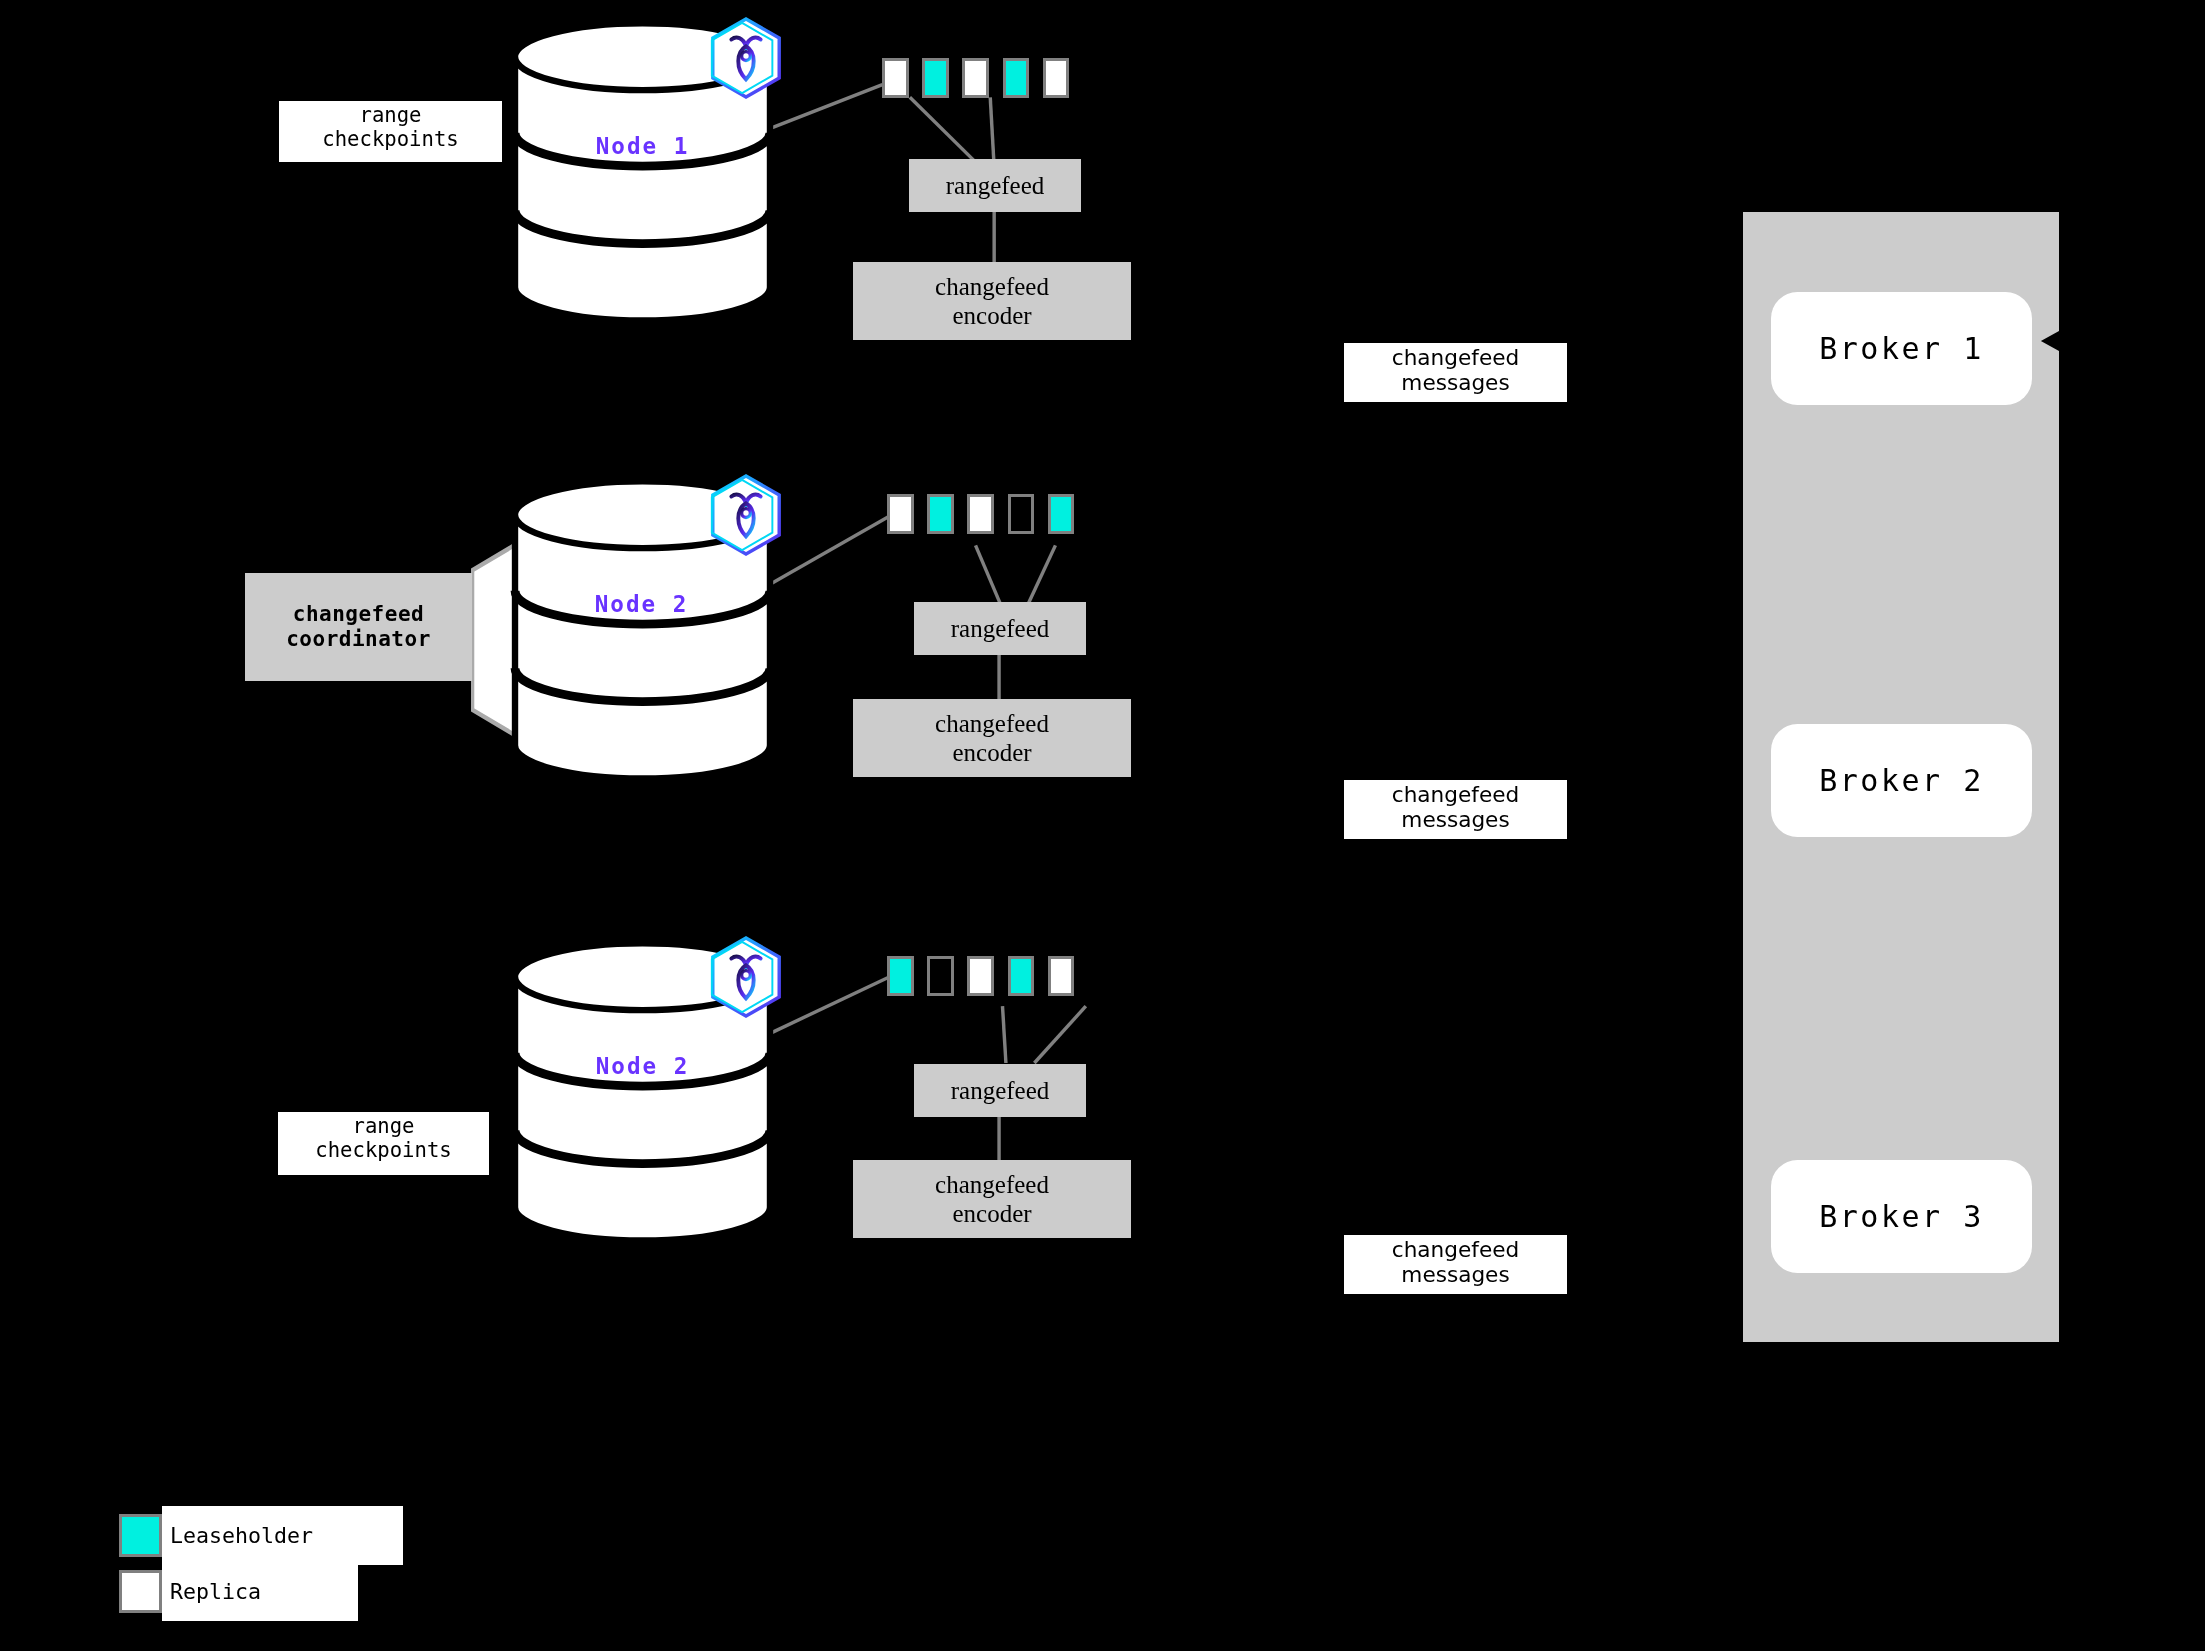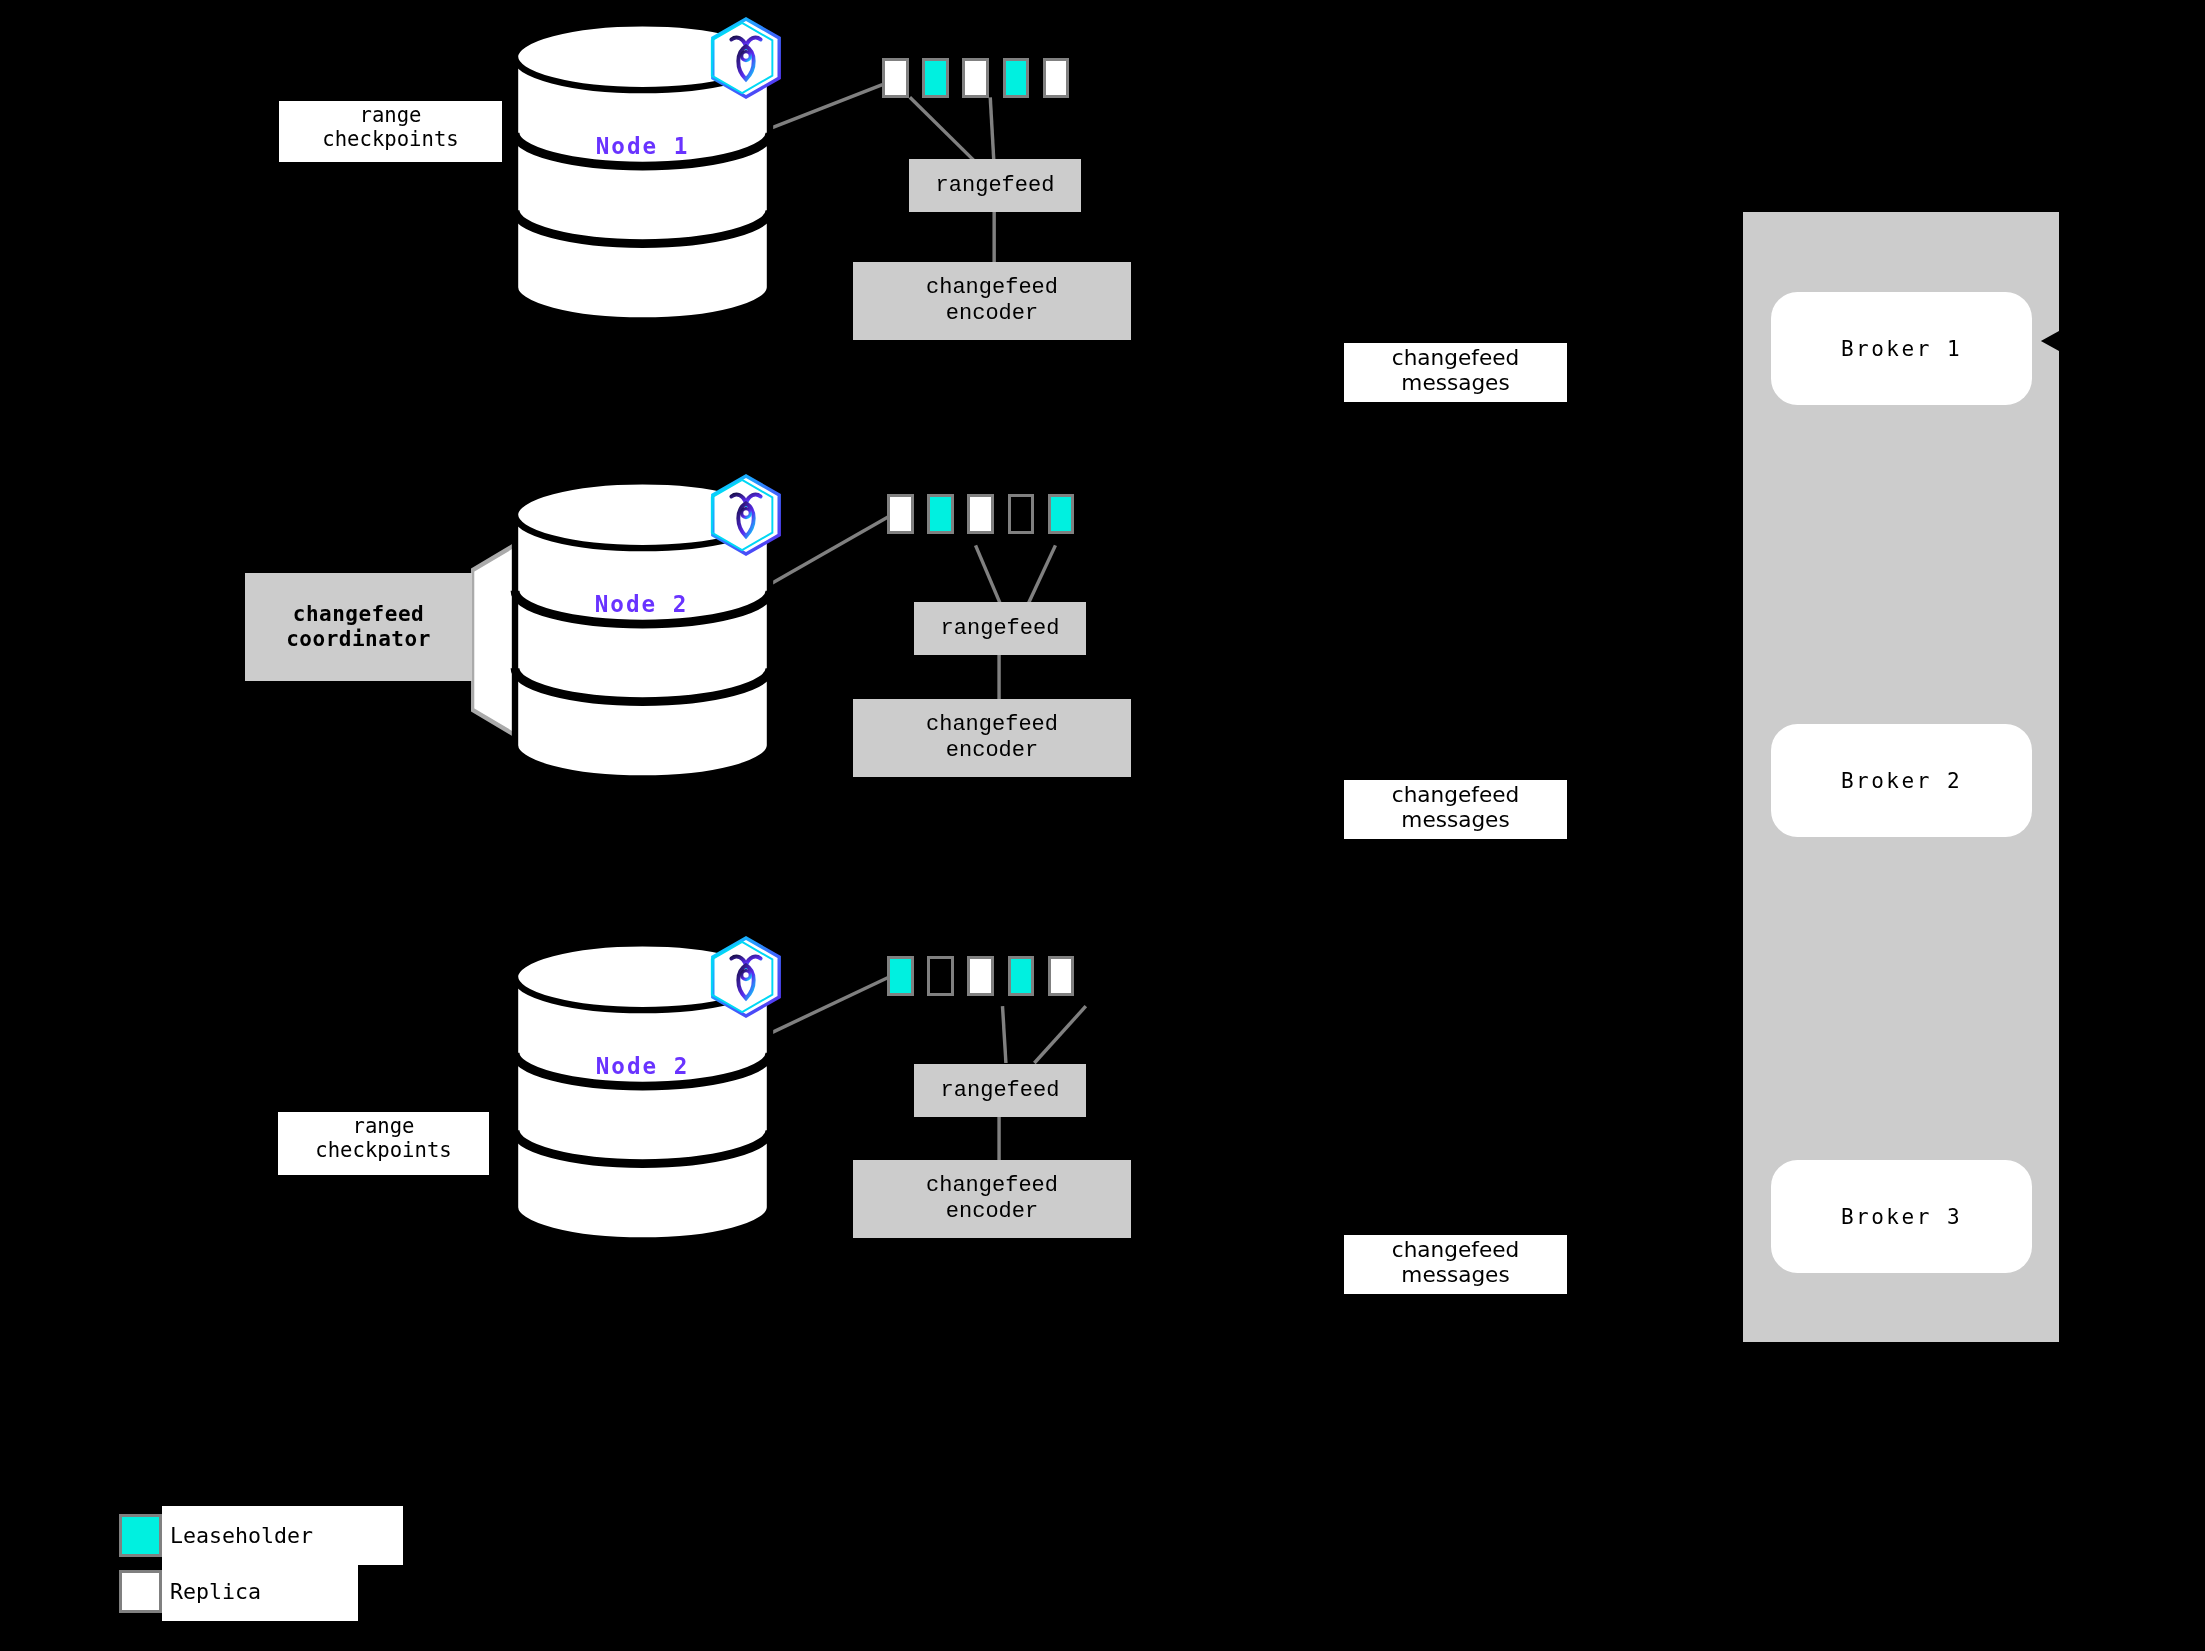--- a/index.html
+++ b/index.html
@@ -47,22 +47,22 @@
   }
   .range-box.leaseholder{background:#00F0E0;}
   .range-box.replica{background:#FFFFFF;}
   .range-box.empty{background:transparent;}
 
   
   .gbox{
     position:absolute;
     background:#CCCCCC;
     color:#000;
-    font-family:Liberation Mono, monospace;
-    font-size:22px;
+    font-family:Liberation Serif, serif;
+    font-size:25px;
     display:flex;
     align-items:center;
     justify-content:center;
     text-align:center;
     line-height:1.18;
     box-sizing:border-box;
   }
   .gbox.bold{font-weight:bold;font-family:"DejaVu Sans Mono","Liberation Mono",monospace;font-size:21px;letter-spacing:0.5px;}
 
   
@@ -94,21 +94,21 @@
     background:#CCCCCC;
   }
   .broker{
     position:absolute;
     background:#FFFFFF;
     border-radius:26.5px;
     display:flex;
     align-items:center;
     justify-content:center;
     font-family:"DejaVu Sans Mono","Liberation Mono",monospace;
-    font-size:21px;
+    font-size:30px;
     letter-spacing:2.5px;
     color:#000;
   }
   #kafka-logo-box{
     position:absolute;
     background:#FFFFFF;
     display:flex;
     align-items:center;
     justify-content:center;
     gap:8.8px;

